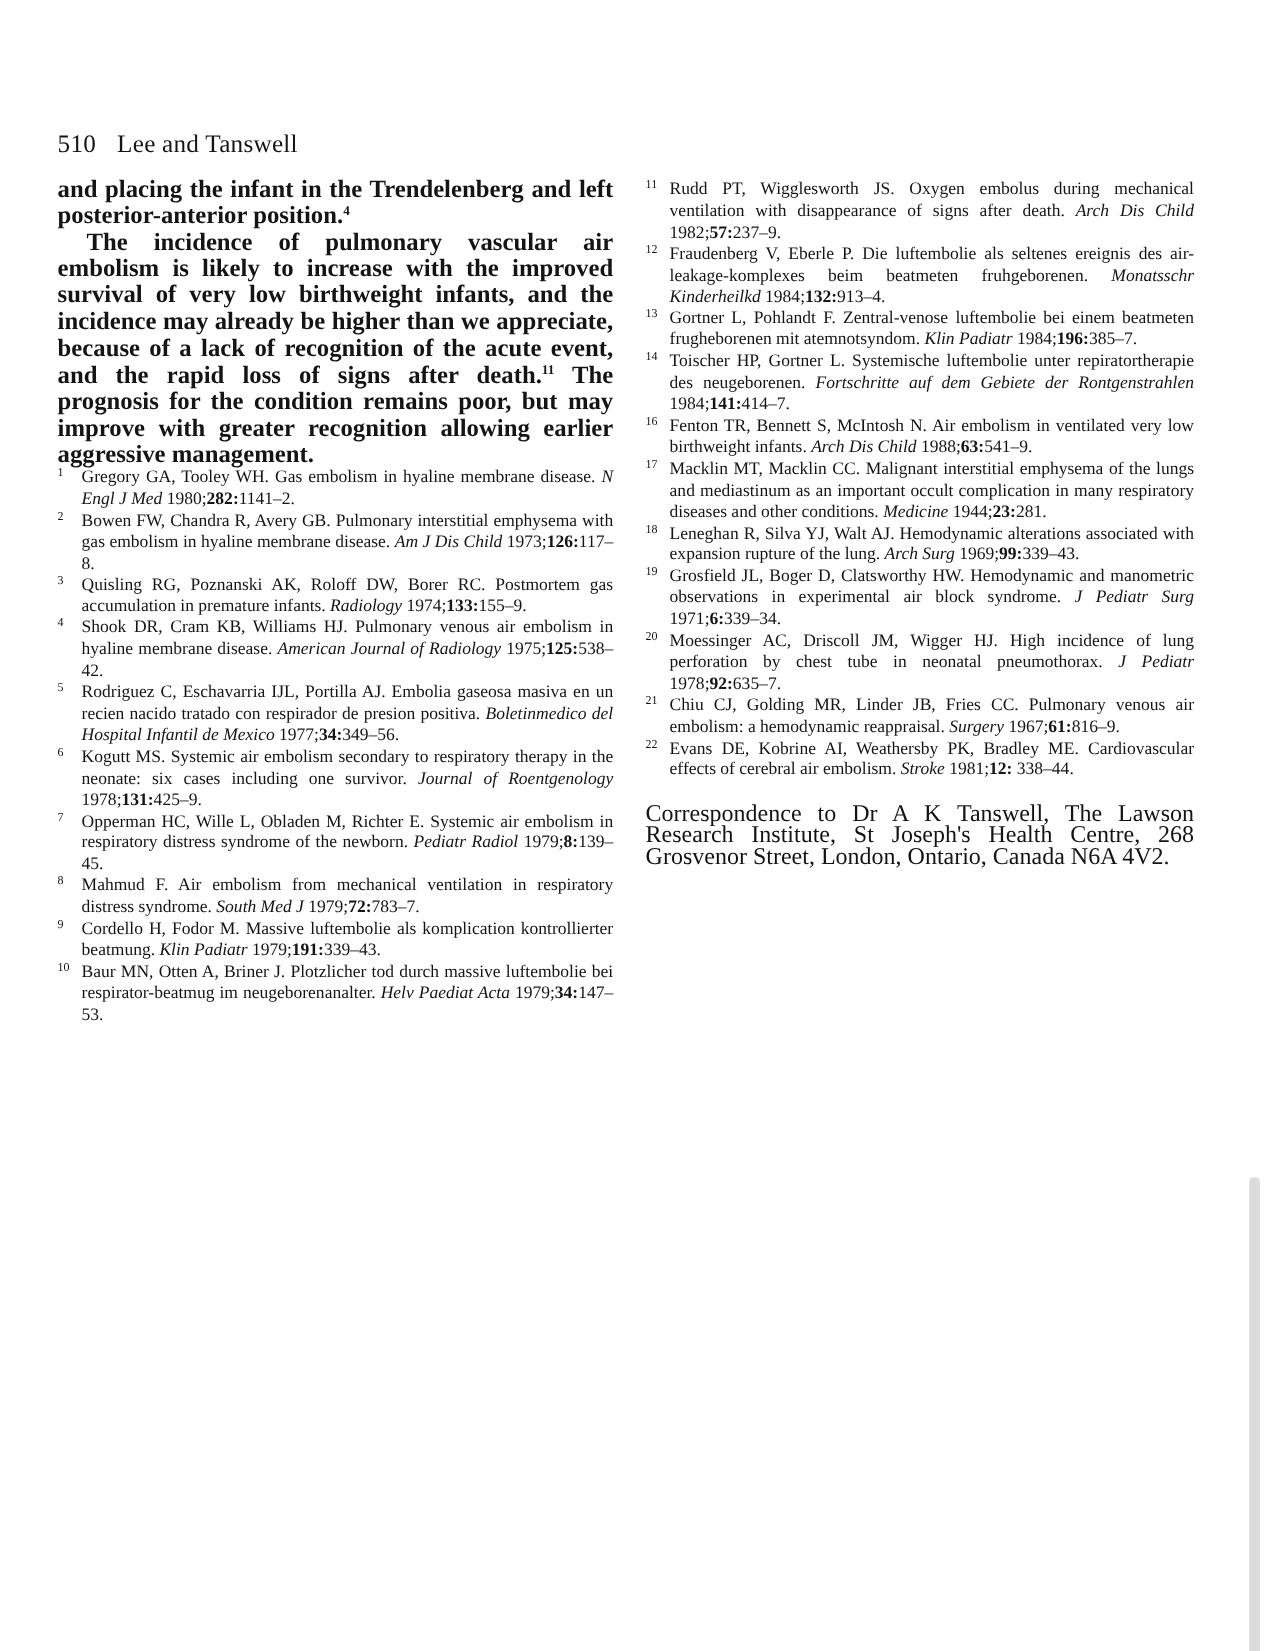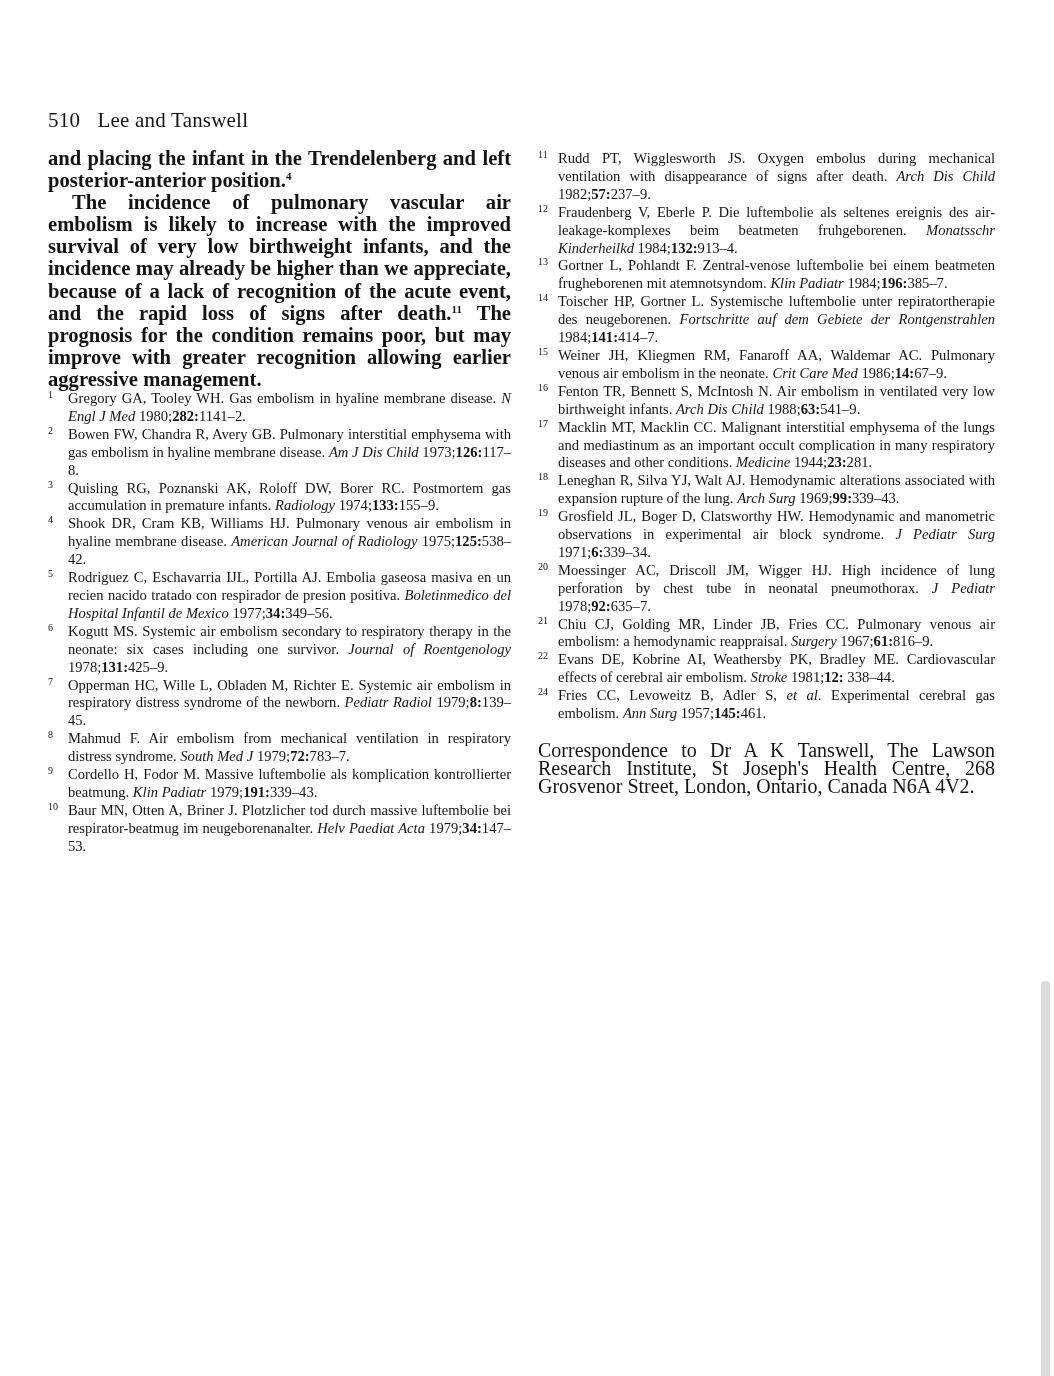--- a/index.html
+++ b/index.html
@@ -57,26 +57,24 @@
       <li class="ref"><span class="num">10</span><span>Baur MN, Otten A, Briner J. Plotzlicher tod durch massive luftembolie bei respirator-beatmug im neugeborenanalter. </span><i>Helv Paediat Acta</i><span> 1979;</span><b>34:</b><span>147–53.</span></li>
     </ul>
 </div>
 
 <div class="col-right">
   <ul class="ref-list" id="refs-right">
       <li class="ref"><span class="num">11</span><span>Rudd PT, Wigglesworth JS. Oxygen embolus during mechanical ventilation with disappearance of signs after death. </span><i>Arch Dis Child</i><span> 1982;</span><b>57:</b><span>237–9.</span></li>
       <li class="ref"><span class="num">12</span><span>Fraudenberg V, Eberle P. Die luftembolie als seltenes ereignis des air-leakage-komplexes beim beatmeten fruhgeborenen. </span><i>Monatsschr Kinderheilkd</i><span> 1984;</span><b>132:</b><span>913–4.</span></li>
       <li class="ref"><span class="num">13</span><span>Gortner L, Pohlandt F. Zentral-venose luftembolie bei einem beatmeten frugheborenen mit atemnotsyndom. </span><i>Klin Padiatr</i><span> 1984;</span><b>196:</b><span>385–7.</span></li>
       <li class="ref"><span class="num">14</span><span>Toischer HP, Gortner L. Systemische luftembolie unter repiratortherapie des neugeborenen. </span><i>Fortschritte auf dem Gebiete der Rontgenstrahlen</i><span> 1984;</span><b>141:</b><span>414–7.</span></li>
-      <li class="ref"><span class="num">15</span><span>Weiner JH, Kliegmen RM, Fanaroff AA, Waldemar AC. Pulmonary venous air embolism in the neonate. </span><i>Crit Care Med</i><span> 1986;</span><b>14:</b><span>67–9.</span></li>
       <li class="ref"><span class="num">16</span><span>Fenton TR, Bennett S, McIntosh N. Air embolism in ventilated very low birthweight infants. </span><i>Arch Dis Child</i><span> 1988;</span><b>63:</b><span>541–9.</span></li>
       <li class="ref"><span class="num">17</span><span>Macklin MT, Macklin CC. Malignant interstitial emphysema of the lungs and mediastinum as an important occult complication in many respiratory diseases and other conditions. </span><i>Medicine</i><span> 1944;</span><b>23:</b><span>281.</span></li>
       <li class="ref"><span class="num">18</span><span>Leneghan R, Silva YJ, Walt AJ. Hemodynamic alterations associated with expansion rupture of the lung. </span><i>Arch Surg</i><span> 1969;</span><b>99:</b><span>339–43.</span></li>
       <li class="ref"><span class="num">19</span><span>Grosfield JL, Boger D, Clatsworthy HW. Hemodynamic and manometric observations in experimental air block syndrome. </span><i>J Pediatr Surg</i><span> 1971;</span><b>6:</b><span>339–34.</span></li>
       <li class="ref"><span class="num">20</span><span>Moessinger AC, Driscoll JM, Wigger HJ. High incidence of lung perforation by chest tube in neonatal pneumothorax. </span><i>J Pediatr</i><span> 1978;</span><b>92:</b><span>635–7.</span></li>
       <li class="ref"><span class="num">21</span><span>Chiu CJ, Golding MR, Linder JB, Fries CC. Pulmonary venous air embolism: a hemodynamic reappraisal. </span><i>Surgery</i><span> 1967;</span><b>61:</b><span>816–9.</span></li>
       <li class="ref"><span class="num">22</span><span>Evans DE, Kobrine AI, Weathersby PK, Bradley ME. Cardiovascular effects of cerebral air embolism. </span><i>Stroke</i><span> 1981;</span><b>12:</b><span> 338–44.</span></li>
-      <li class="ref"><span class="num">24</span><span>Fries CC, Levoweitz B, Adler S, </span><i>et al</i><span>. Experimental cerebral gas embolism. </span><i>Ann Surg</i><span> 1957;</span><b>145:</b><span>461.</span></li>
     </ul>
   <div class="correspondence">Correspondence to Dr A K Tanswell, The Lawson Research Institute, St Joseph's Health Centre, 268 Grosvenor Street, London, Ontario, Canada N6A 4V2.</div>
 </div>
 
 <div class="thumb"></div>
 
 </body></html>

